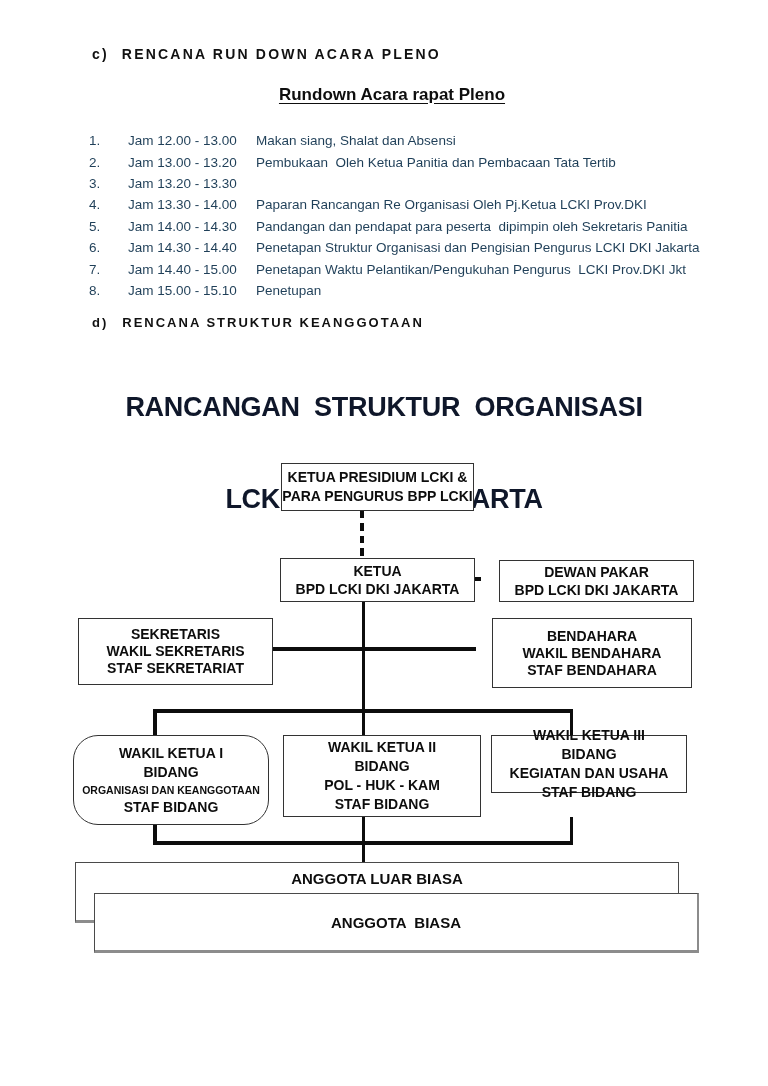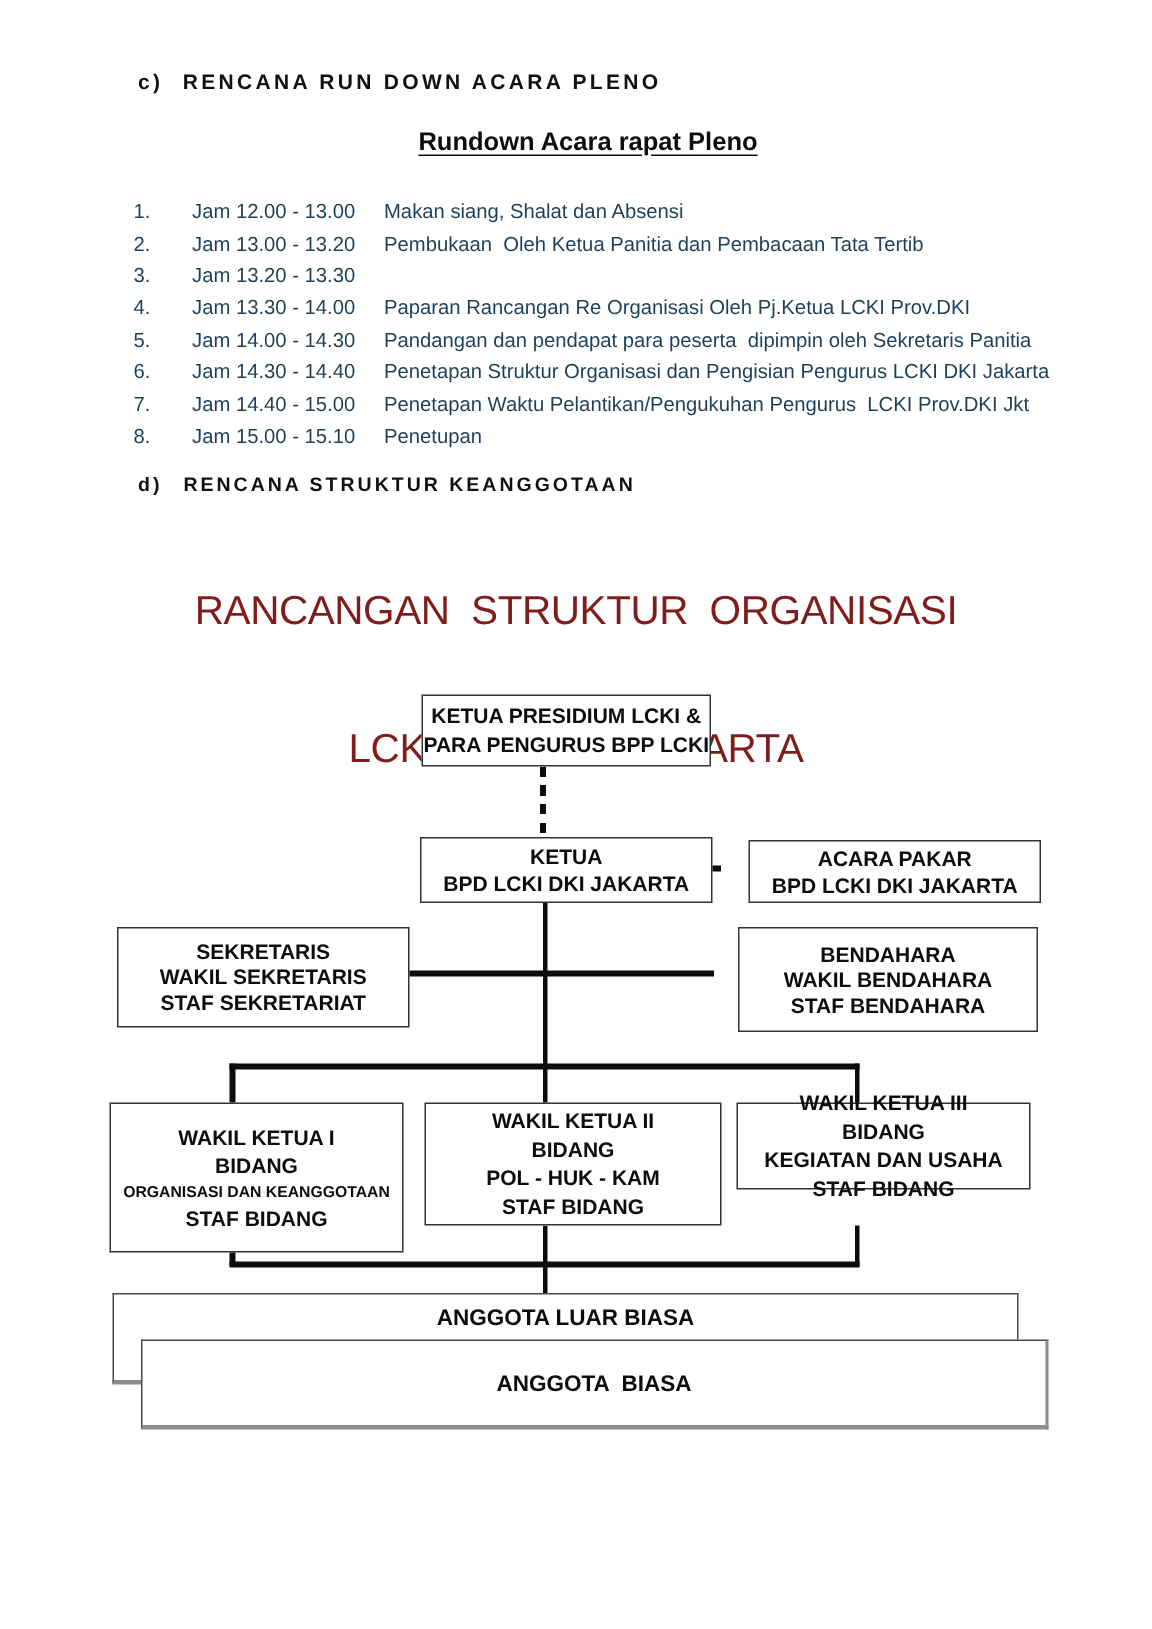--- a/index.html
+++ b/index.html
@@ -18,21 +18,21 @@
     font-size:17px; font-weight:bold; text-decoration:underline;
     text-underline-offset:3px; color:#0e0e0e;
   }
   #rundown-list { position:absolute; left:89px; top:130px; width:640px; color:#1f3f58; font-size:13.5px; }
   .run-row { display:flex; height:21.4px; align-items:center; }
   .run-no { width:39px; }
   .run-time { width:128px; white-space:pre; }
   .run-desc { flex:1; white-space:pre; }
   
   #org-title { position:absolute; left:4px; top:331px; width:760px; text-align:center;
-    font-weight:normal; color:#7f1d1d; font-size:27px; line-height:30.5px;
+    font-weight:bold; color:#0f172a; font-size:27px; line-height:30.5px;
     letter-spacing:-0.3px; white-space:pre-wrap; }
   
   .cline { position:absolute; background:#0d0d0d; }
   .dash-v { position:absolute; width:3.5px;
     background:repeating-linear-gradient(to bottom, #0d0d0d 0 7px, transparent 7px 12.5px); }
   .dash-h { position:absolute; height:3.5px;
     background:repeating-linear-gradient(to right, #0d0d0d 0 8px, transparent 8px 14px); }
   .obox {
     position:absolute; background:#fff; border:1.6px solid #333;
     display:flex; flex-direction:column; justify-content:center; align-items:center;
@@ -125,37 +125,37 @@
     <div class="bl">KETUA PRESIDIUM LCKI &amp;</div>
     <div class="bl">PARA PENGURUS BPP LCKI</div>
   </div>
 
   <div class="obox" id="box-ketua" style="left:264px; top:558px; width:195px; height:44px; line-height:18px;text-align:right;">
     <div class="bl">KETUA</div>
     <div class="bl">BPD LCKI DKI JAKARTA</div>
   </div>
 
   <div class="obox" id="box-dewan-pakar" style="left:483px; top:560px; width:195px; height:42px; line-height:18px;">
-    <div class="bl">ACARA PAKAR</div>
+    <div class="bl">DEWAN PAKAR</div>
     <div class="bl">BPD LCKI DKI JAKARTA</div>
   </div>
 
   <div class="obox" id="box-sekretaris" style="left:62px; top:618px; width:195px; height:67px;">
     <div class="bl">SEKRETARIS</div>
     <div class="bl">WAKIL SEKRETARIS</div>
     <div class="bl">STAF SEKRETARIAT</div>
   </div>
 
   <div class="obox" id="box-bendahara" style="left:476px; top:618px; width:200px; height:70px;align-items:center;">
     <div class="bl">BENDAHARA</div>
     <div class="bl">WAKIL BENDAHARA</div>
     <div class="bl">STAF BENDAHARA</div>
   </div>
 
-  <div class="obox w-box" id="box-wakil1" style="left:57px; top:735px; width:196px; height:100px;">
+  <div class="obox w-box" id="box-wakil1" style="left:57px; top:735px; width:196px; height:90px;border-radius:25px;">
     <div class="bl">WAKIL KETUA I</div>
     <div class="bl">BIDANG</div>
     <div class="bl small">ORGANISASI DAN KEANGGOTAAN</div>
     <div class="bl">STAF BIDANG</div>
   </div>
 
   <div class="obox w-box" id="box-wakil2" style="left:267px; top:735px; width:198px; height:82px;">
     <div class="bl">WAKIL KETUA II</div>
     <div class="bl">BIDANG</div>
     <div class="bl">POL - HUK - KAM</div>

